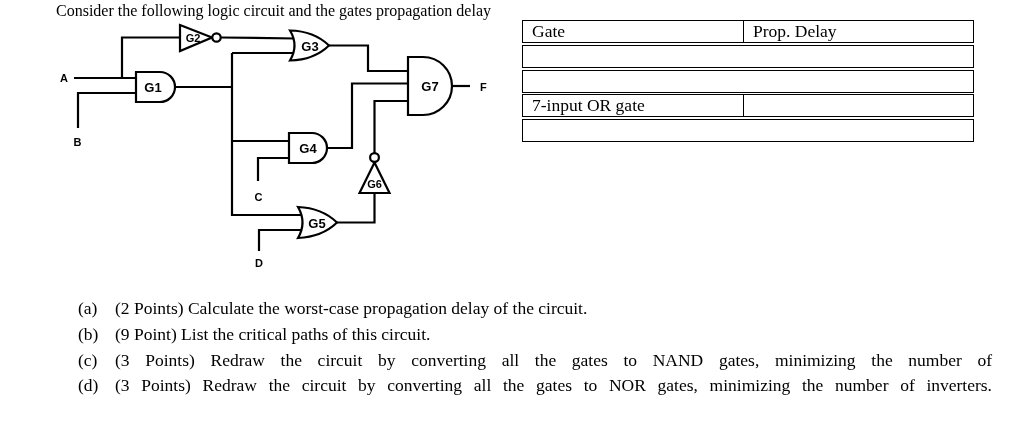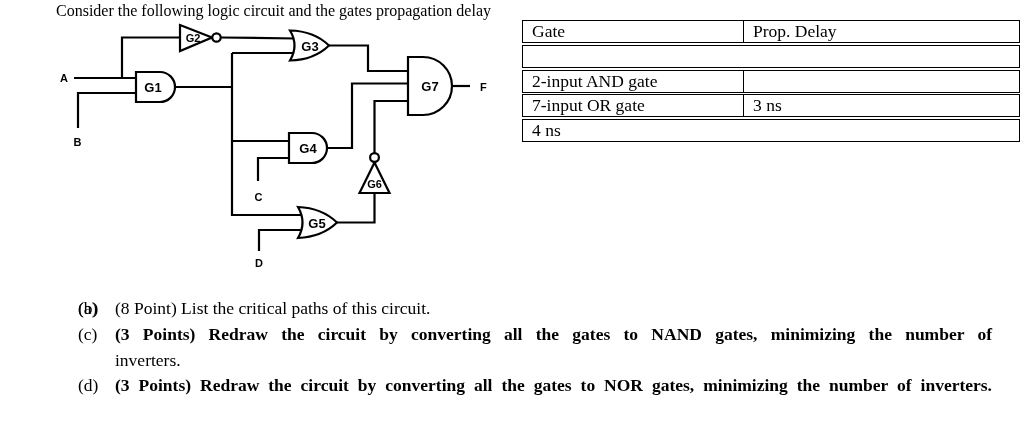--- a/index.html
+++ b/index.html
@@ -7,38 +7,38 @@
     width:1024px;height:433px;position:relative;background:#ffffff;
     font-family:"Liberation Serif", serif;color:#000;overflow:hidden;
   }
   .title{
     position:absolute;left:56px;top:2px;font-size:16px;white-space:nowrap;
   }
   svg.circuit{position:absolute;left:0;top:0;}
   .glabel{font-family:"Liberation Sans", sans-serif;font-weight:bold;fill:#000;}
   .siglabel{font-family:"Liberation Sans", sans-serif;font-weight:bold;fill:#000;font-size:11px;}
 
-  .ptable{position:absolute;left:522px;top:20px;width:498px;}
+  .ptable{position:absolute;left:522px;top:20px;width:452px;}
   .trow{
     box-sizing:border-box;height:23px;border:1.7px solid #000;
     display:flex;align-items:center;margin-bottom:1.8px;background:#fff;
   }
   .tcell1{
     box-sizing:border-box;width:221px;height:100%;display:flex;align-items:center;
     padding-left:9px;border-right:1.7px solid #000;font-size:17.5px;white-space:nowrap;
   }
   .tcell2{flex:1;padding-left:9px;font-size:17.5px;white-space:nowrap;}
 
   .questions{
     position:absolute;left:78px;top:296px;width:914px;
     font-size:17.5px;line-height:25.8px;
   }
   .q{position:relative;padding-left:37px;}
   .qlabel{position:absolute;left:0;top:0;}
-  .jboth{text-align:justify;text-align-last:justify;font-weight:bold;}
+  .jboth{text-align:justify;text-align-last:justify;}
 </style>
 </head>
 <body>
 
 <div class="title">Consider the following logic circuit and the gates propagation delay</div>
 
 <svg class="circuit" width="510" height="285" viewBox="0 0 510 285" xmlns="http://www.w3.org/2000/svg">
 
   <g stroke="#000" stroke-width="2.2" fill="none">
     <polyline points="74,78 138,78"></polyline>
@@ -90,41 +90,38 @@
 </svg>
 
 <div class="ptable">
   <div class="trow">
     <div class="tcell1">Gate</div>
     <div class="tcell2">Prop. Delay</div>
   </div>
   <div class="trow">
   </div>
   <div class="trow">
-    <div class="tcell1">2-input AND gate</div>
   </div>
   <div class="trow">
     <div class="tcell1">7-input OR gate</div>
-    <div class="tcell2">3 ns</div>
   </div>
   <div class="trow">
-    <div class="tcell2">4 ns</div>
   </div>
 </div>
 
 <div class="questions">
   <div class="q">
     <span class="qlabel">(a)</span>
+    <span>(2 Points) Calculate the worst-case propagation delay of the circuit.</span>
   </div>
   <div class="q">
     <span class="qlabel">(b)</span>
-    <span>(8 Point) List the critical paths of this circuit.</span>
+    <span>(9 Point) List the critical paths of this circuit.</span>
   </div>
   <div class="q">
     <span class="qlabel">(c)</span>
     <div class="jboth">(3 Points) Redraw the circuit by converting all the gates to NAND gates, minimizing the number of</div>
-    <div>inverters.</div>
   </div>
   <div class="q">
     <span class="qlabel">(d)</span>
     <div class="jboth">(3 Points) Redraw the circuit by converting all the gates to NOR gates, minimizing the number of inverters.</div>
   </div>
 </div>
 
 </body></html>

